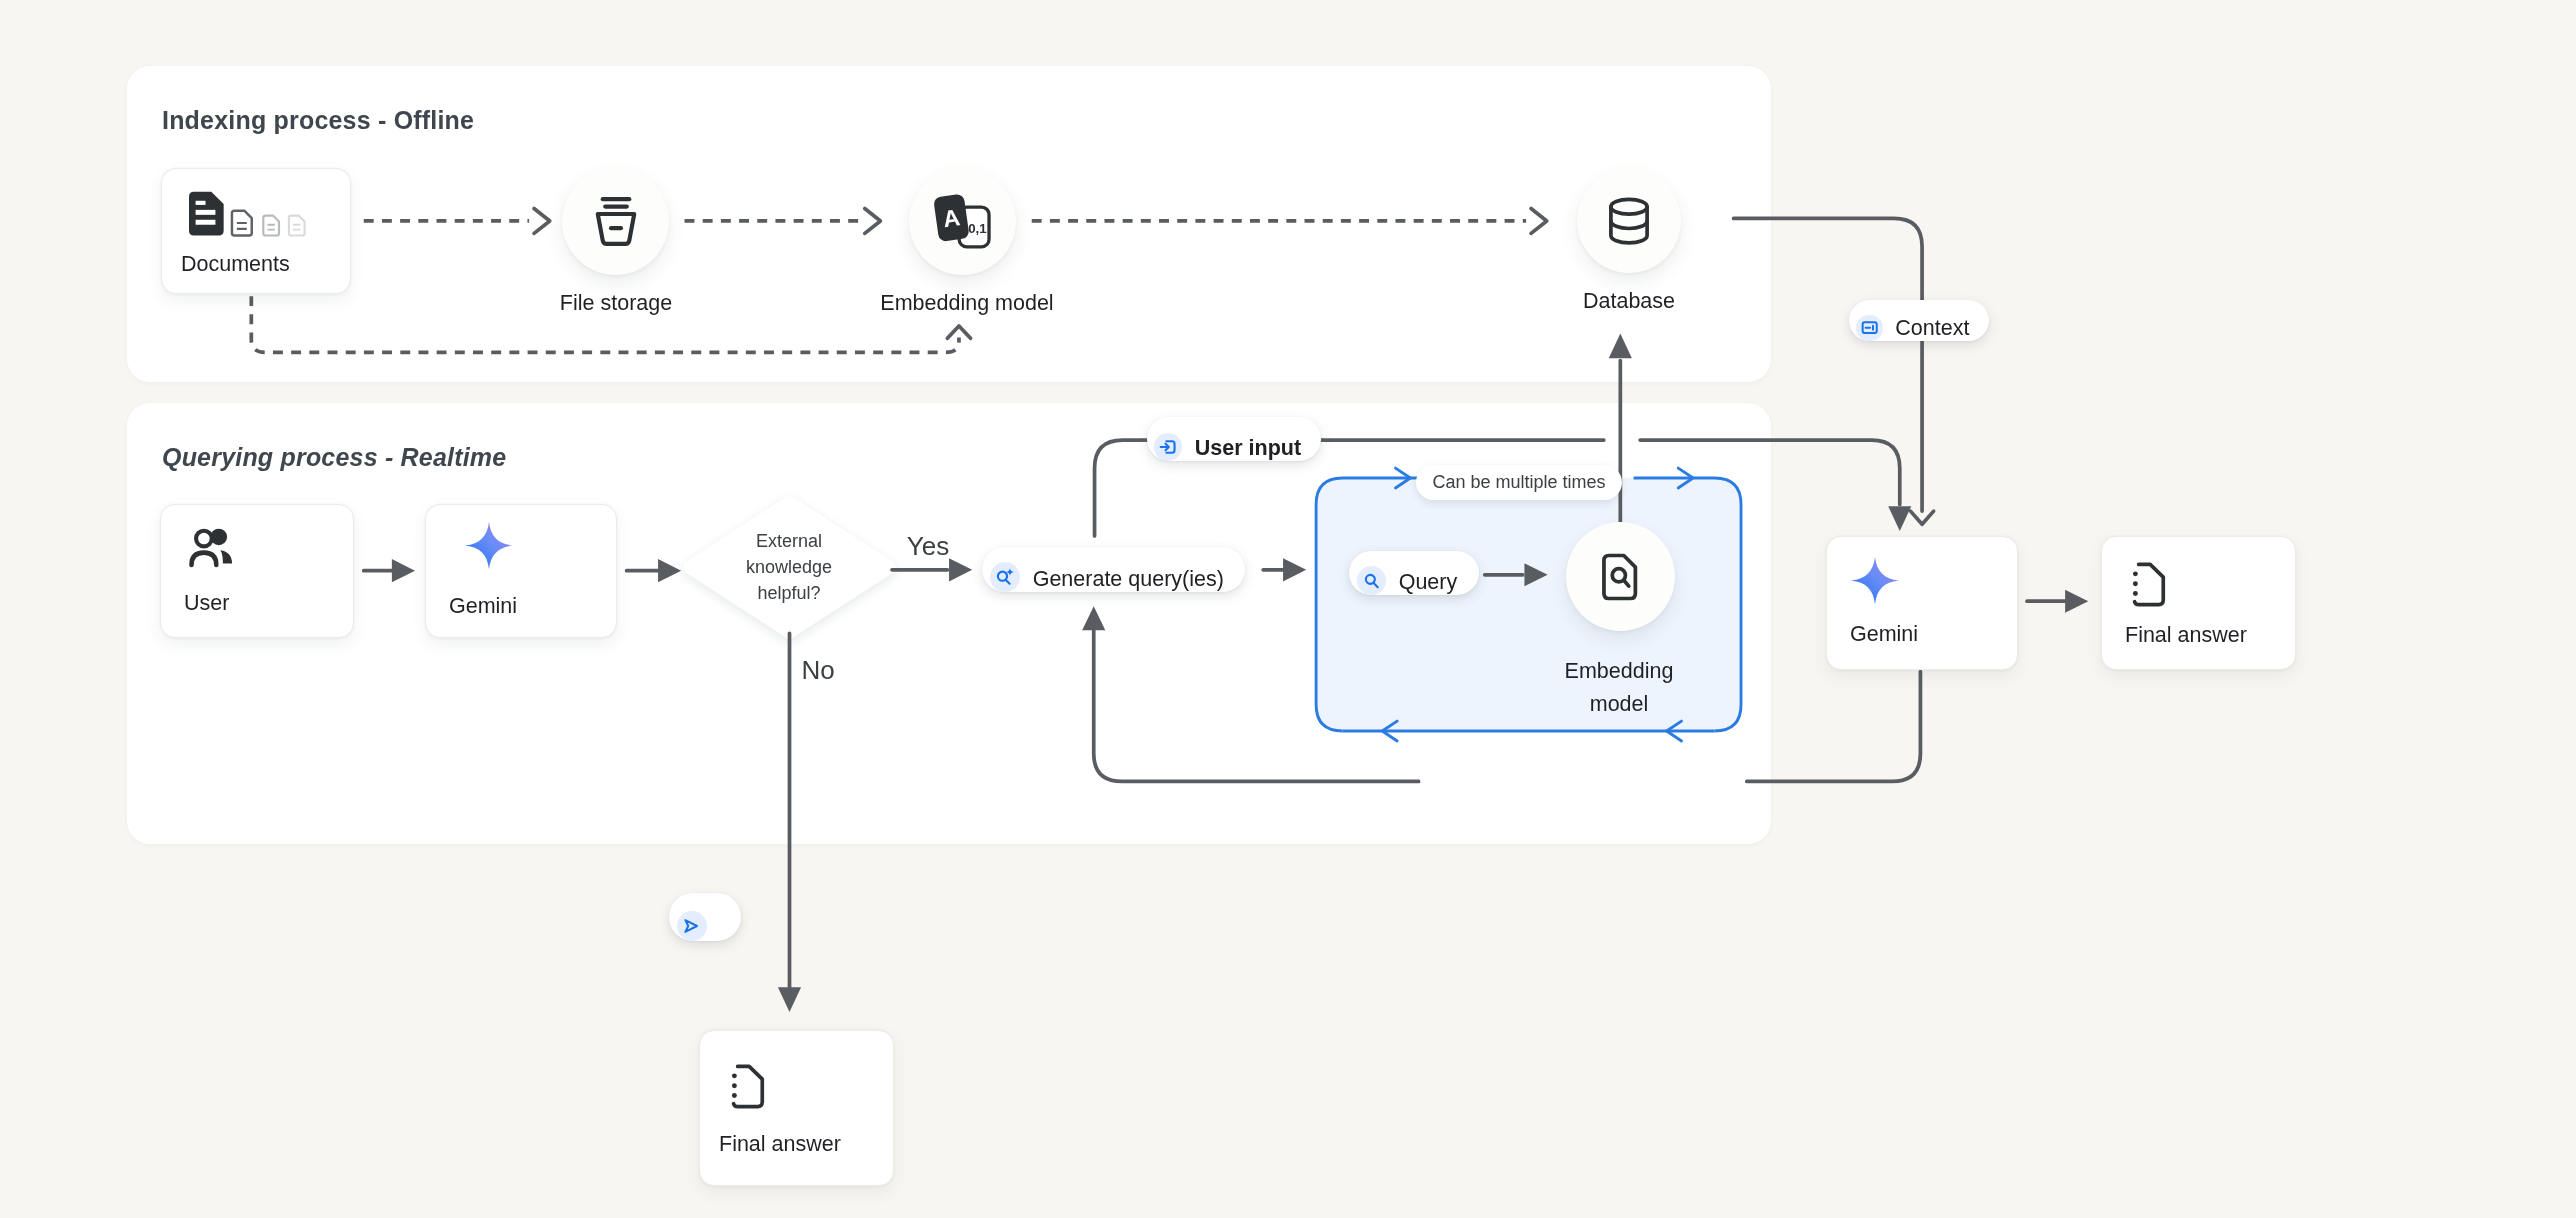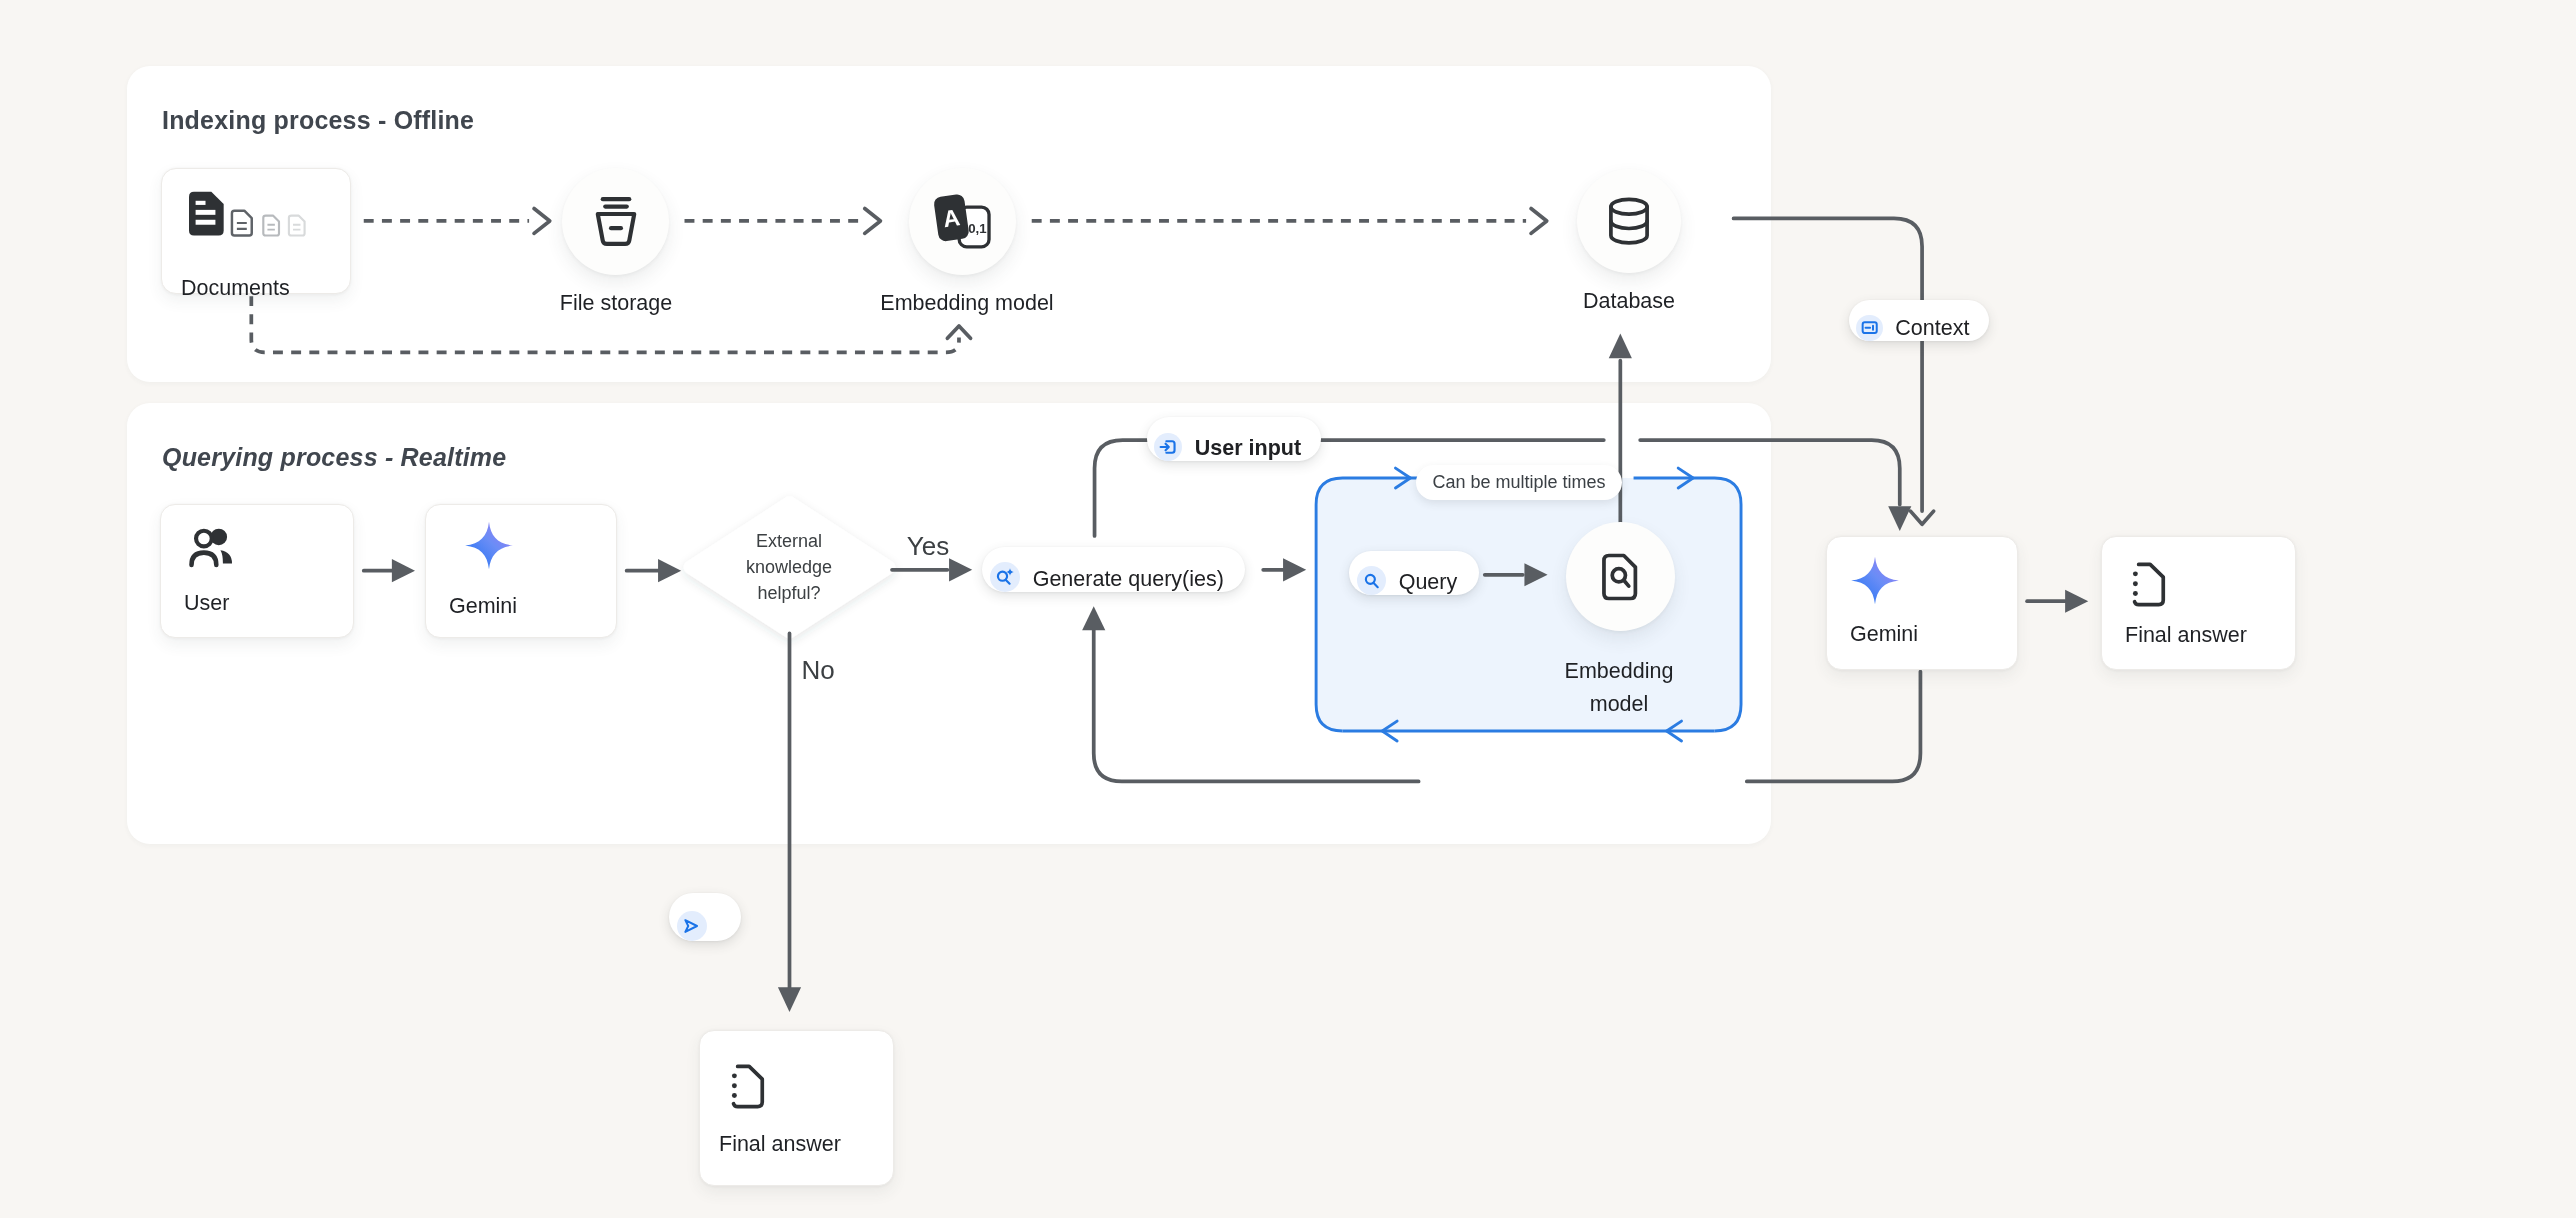--- a/index.html
+++ b/index.html
@@ -124,21 +124,21 @@
       </g>
       <g stroke="#b7babd" stroke-width="2.6" fill="none" stroke-linejoin="round">
         <path d="M 93,31 H 102 L 109,38 V 52.5 Q 109,55 106.5,55 H 93 Q 90,55 90,52.5 V 33.5 Q 90,31 93,31 Z"></path>
         <path d="M 95,42 H 104 M 95,48 H 104" stroke-width="2.2"></path>
       </g>
       <g stroke="#d8dadb" stroke-width="2.6" fill="none" stroke-linejoin="round">
         <path d="M 124,31 H 133 L 140,38 V 52.5 Q 140,55 137.5,55 H 124 Q 121,55 121,52.5 V 33.5 Q 121,31 124,31 Z"></path>
         <path d="M 126,42 H 135 M 126,48 H 135" stroke-width="2.2"></path>
       </g>
     </svg>
-    <div class="card-label" style="left:19px;top:83px;margin-top:24px;">Documents</div>
+    <div class="card-label" style="left:19px;top:83px;">Documents</div>
   </div>
 
   <div class="circle" style="left:562px;top:168px;width:107px;height:107px;">
     <svg width="50" height="53" viewBox="0 0 60 64">
       <g stroke="#2e3134" stroke-width="5" fill="none" stroke-linecap="round" stroke-linejoin="round">
         <path d="M 14,5 H 46"></path>
         <path d="M 17,14 H 43"></path>
         <path d="M 8,23 H 52 L 46,55 Q 45.3,59 41,59 H 19 Q 14.7,59 14,55 Z"></path>
         <path d="M 24,40 H 36"></path>
       </g>

